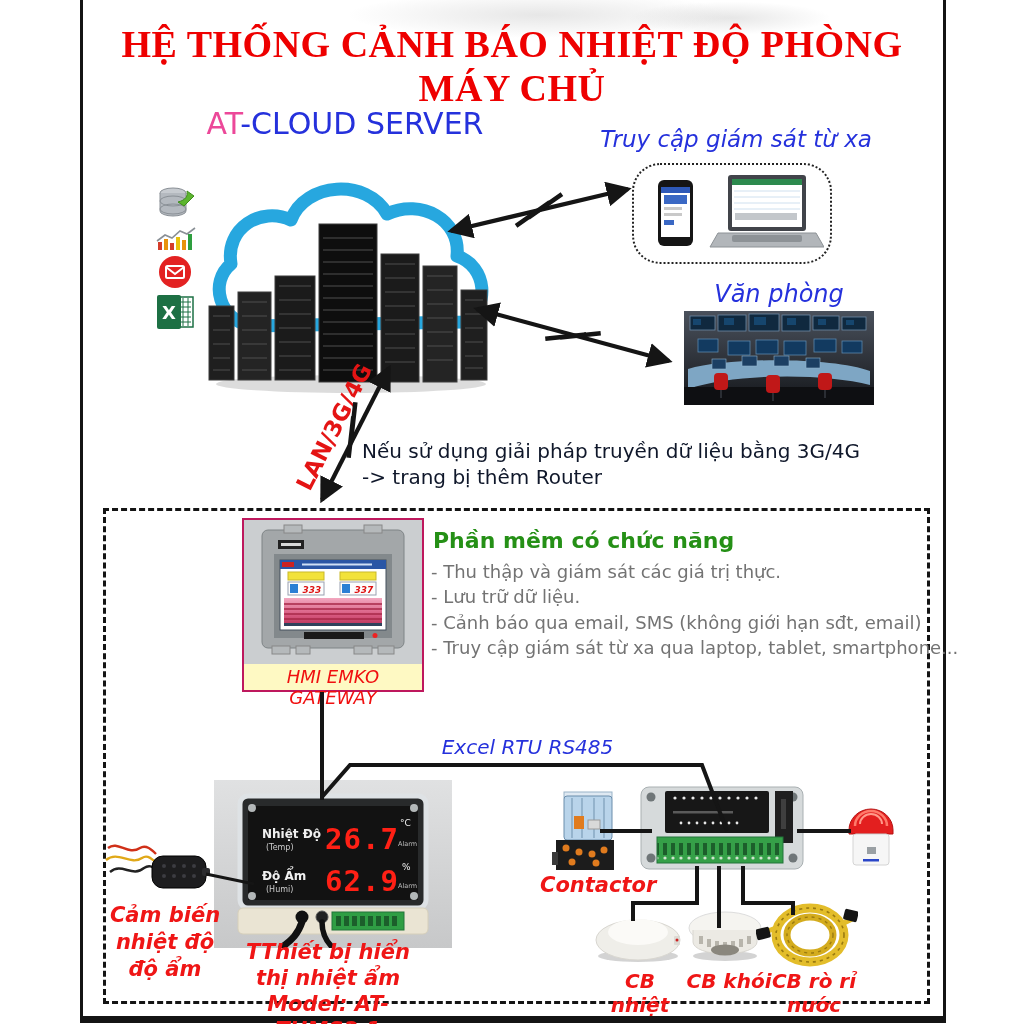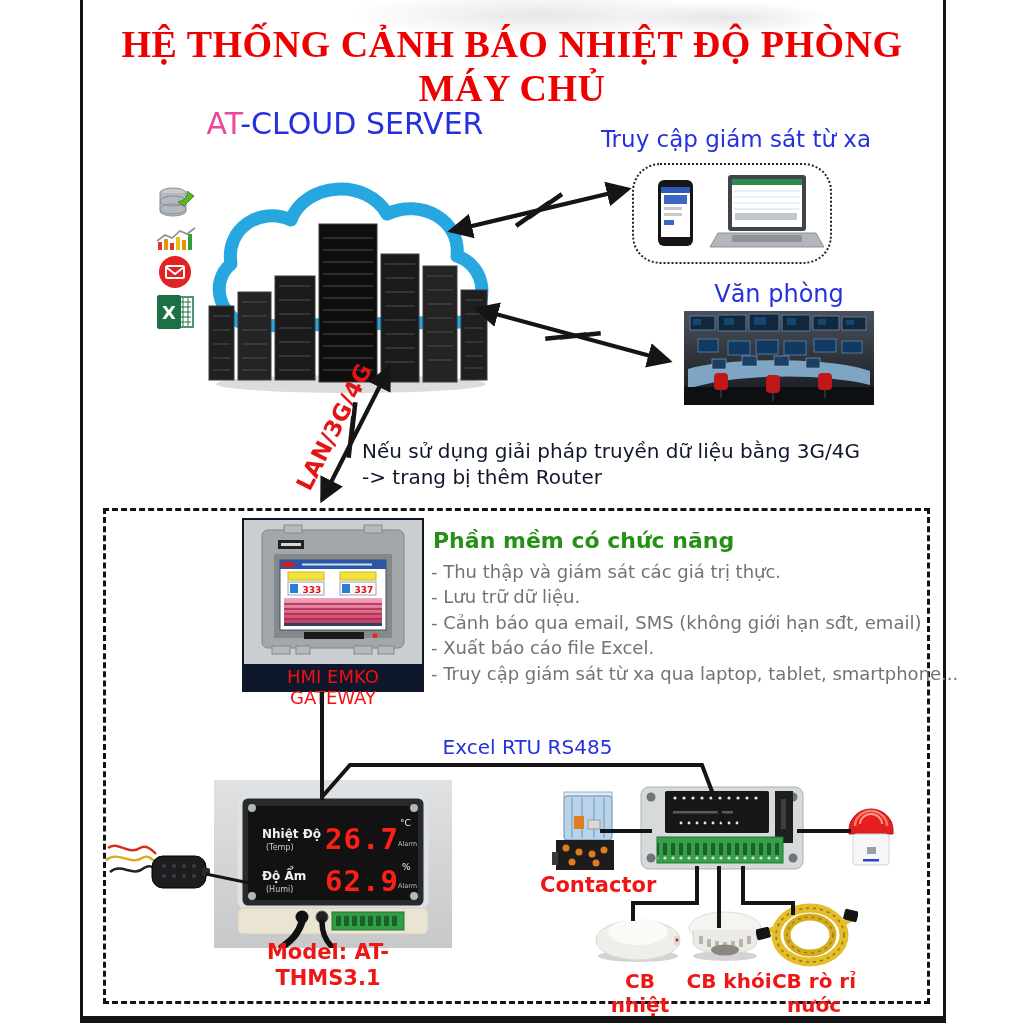--- a/index.html
+++ b/index.html
@@ -1,38 +1,38 @@
 <!DOCTYPE html>
 <html><head>
 <meta charset="utf-8">
 <style>
   html,body{margin:0;padding:0;background:#fff;}
   .stage{position:relative;width:1024px;height:1024px;background:#ffffff;overflow:hidden;
          font-family:"DejaVu Sans",sans-serif;color:#212121;}
   .abs{position:absolute;}
-  .ctr{text-align:center;}
+  .ctr{text-align:center;font-style:italic;}
   
   .frame{left:80px;top:0;width:860px;height:1016px;border-left:3px solid #141414;
          border-right:3px solid #141414;border-bottom:7px solid #141414;}
   .smudge{background:radial-gradient(ellipse at center,rgba(120,120,120,.18),rgba(120,120,120,0) 65%);}
   .main-title{left:90px;top:22px;width:844px;font-family:"Liberation Serif",serif;
               font-weight:bold;font-size:38px;color:#ee0000;text-align:center;letter-spacing:.5px;}
   .brand{left:183px;top:106px;width:324px;font-size:30px;font-weight:500;text-align:center;}
   .brand .at{color:#ec4899;}
   .brand .rest{color:#2531dc;}
   .brand-sub{left:183px;top:142px;width:324px;font-size:24px;color:#1c5b30;text-align:center;}
   .blue-head{color:#2531dc;}
   .remote-head{left:596px;top:126px;width:280px;font-size:23px;}
   .remote-box{left:632px;top:163px;width:196px;height:97px;border:2px dotted #222;border-radius:28px;}
   .office-head{left:690px;top:280px;width:178px;font-size:24px;}
   .lan-label{left:334px;top:427px;color:#e41414;font-size:23px;font-weight:600;
              transform:translate(-50%,-50%) rotate(-63deg);white-space:nowrap;}
   .note{left:362px;top:438px;width:575px;font-size:20px;color:#0f172a;line-height:26px;}
   .dash-box{left:103px;top:508px;width:827px;height:496px;border:3px dashed #141414;box-sizing:border-box;}
-  .gw-box{left:242px;top:518px;width:182px;height:174px;border:2px solid #0f172a;background:#0f172a;box-sizing:border-box;}
+  .gw-box{left:242px;top:518px;width:182px;height:174px;border:2px solid #be185d;background:#fef9c3;box-sizing:border-box;font-style:italic;}
   .gw-photo{position:absolute;left:0;top:0;width:178px;height:144px;background:#cbced0;}
   .gw-caption{position:absolute;left:0;top:146px;width:178px;text-align:center;
               font-size:18px;color:#f01010;}
   .sw-head{left:433px;top:528px;font-size:22px;font-weight:bold;color:#259016;}
   .sw-list{left:431px;top:559px;width:505px;font-size:18px;color:#737373;line-height:25.4px;white-space:nowrap;}
   .modbus{left:425px;top:735px;width:205px;font-size:20px;}
   .red-label{color:#ef1616;font-weight:600;}
   .cap-sensor{left:106px;top:902px;width:118px;font-size:21px;line-height:27px;}
   .cap-device{left:233px;top:939px;width:190px;font-size:21px;line-height:26px;}
   .cap-contactor{left:540px;top:873px;width:100px;font-size:21px;}
@@ -254,21 +254,20 @@
       </svg>
     </div>
     <div class="gw-caption">HMI EMKO GATEWAY</div>
   </div>
 
   <div class="abs sw-head">Phần mềm có chức năng</div>
   <div class="abs sw-list">
     <div>- Thu thập và giám sát các giá trị thực.</div>
     <div>- Lưu trữ dữ liệu.</div>
     <div>- Cảnh báo qua email, SMS (không giới hạn sđt, email)</div>
-    <div>- Xuất báo cáo file Excel.</div>
     <div>- Truy cập giám sát từ xa qua laptop, tablet, smartphone...</div>
   </div>
 
   <div class="abs ctr blue-head modbus">Excel RTU RS485</div>
 
   <div class="abs" style="left:214px;top:780px;width:238px;height:168px;">
     <svg width="238" height="168" viewBox="0 0 238 168">
       <defs>
         <linearGradient id="photobg" x1="0" y1="0" x2="0" y2="1">
           <stop offset="0" stop-color="#e0e1e2"></stop>
@@ -444,21 +443,26 @@
       <ellipse cx="54" cy="37" rx="23" ry="18" fill="none" stroke="#d4ac1e" stroke-width="7"></ellipse>
       <ellipse cx="54" cy="37" rx="34" ry="27" fill="none" stroke="#9a7a10" stroke-width="1.6" stroke-dasharray="3,4"></ellipse>
       <ellipse cx="54" cy="37" rx="23" ry="18" fill="none" stroke="#9a7a10" stroke-width="1.4" stroke-dasharray="3,4"></ellipse>
       <path d="M20,30 L4,36" stroke="#e3bd2a" stroke-width="5"></path>
       <rect x="0" y="30" width="14" height="11" rx="2" fill="#151515" transform="rotate(-14 7 35)"></rect>
       <path d="M86,26 L98,20" stroke="#e3bd2a" stroke-width="5"></path>
       <rect x="88" y="12" width="14" height="11" rx="2" fill="#151515" transform="rotate(14 95 17)"></rect>
     </svg>
   </div>
 
+  <div class="abs ctr red-label cap-sensor">
+    <div>Cảm biến</div>
+    <div>nhiệt độ độ ẩm</div>
+  </div>
   <div class="abs ctr red-label cap-device">
+    <div>TThiết bị hiển thị nhiệt ẩm</div>
     <div>Model: AT-THMS3.1</div>
   </div>
   <div class="abs ctr red-label cap-contactor">Contactor</div>
   <div class="abs ctr red-label cap-det" style="left:595px;top:969px;width:90px;">CB nhiệt</div>
   <div class="abs ctr red-label cap-det" style="left:684px;top:969px;width:90px;">CB khói</div>
   <div class="abs ctr red-label cap-det" style="left:758px;top:969px;width:112px;">CB rò rỉ nước</div>
 
   <svg class="abs connectors" width="1024" height="1024" viewBox="0 0 1024 1024">
     <defs>
       <marker id="ah" viewBox="0 0 10 10" refX="8.5" refY="5" markerWidth="6" markerHeight="6" orient="auto-start-reverse">

